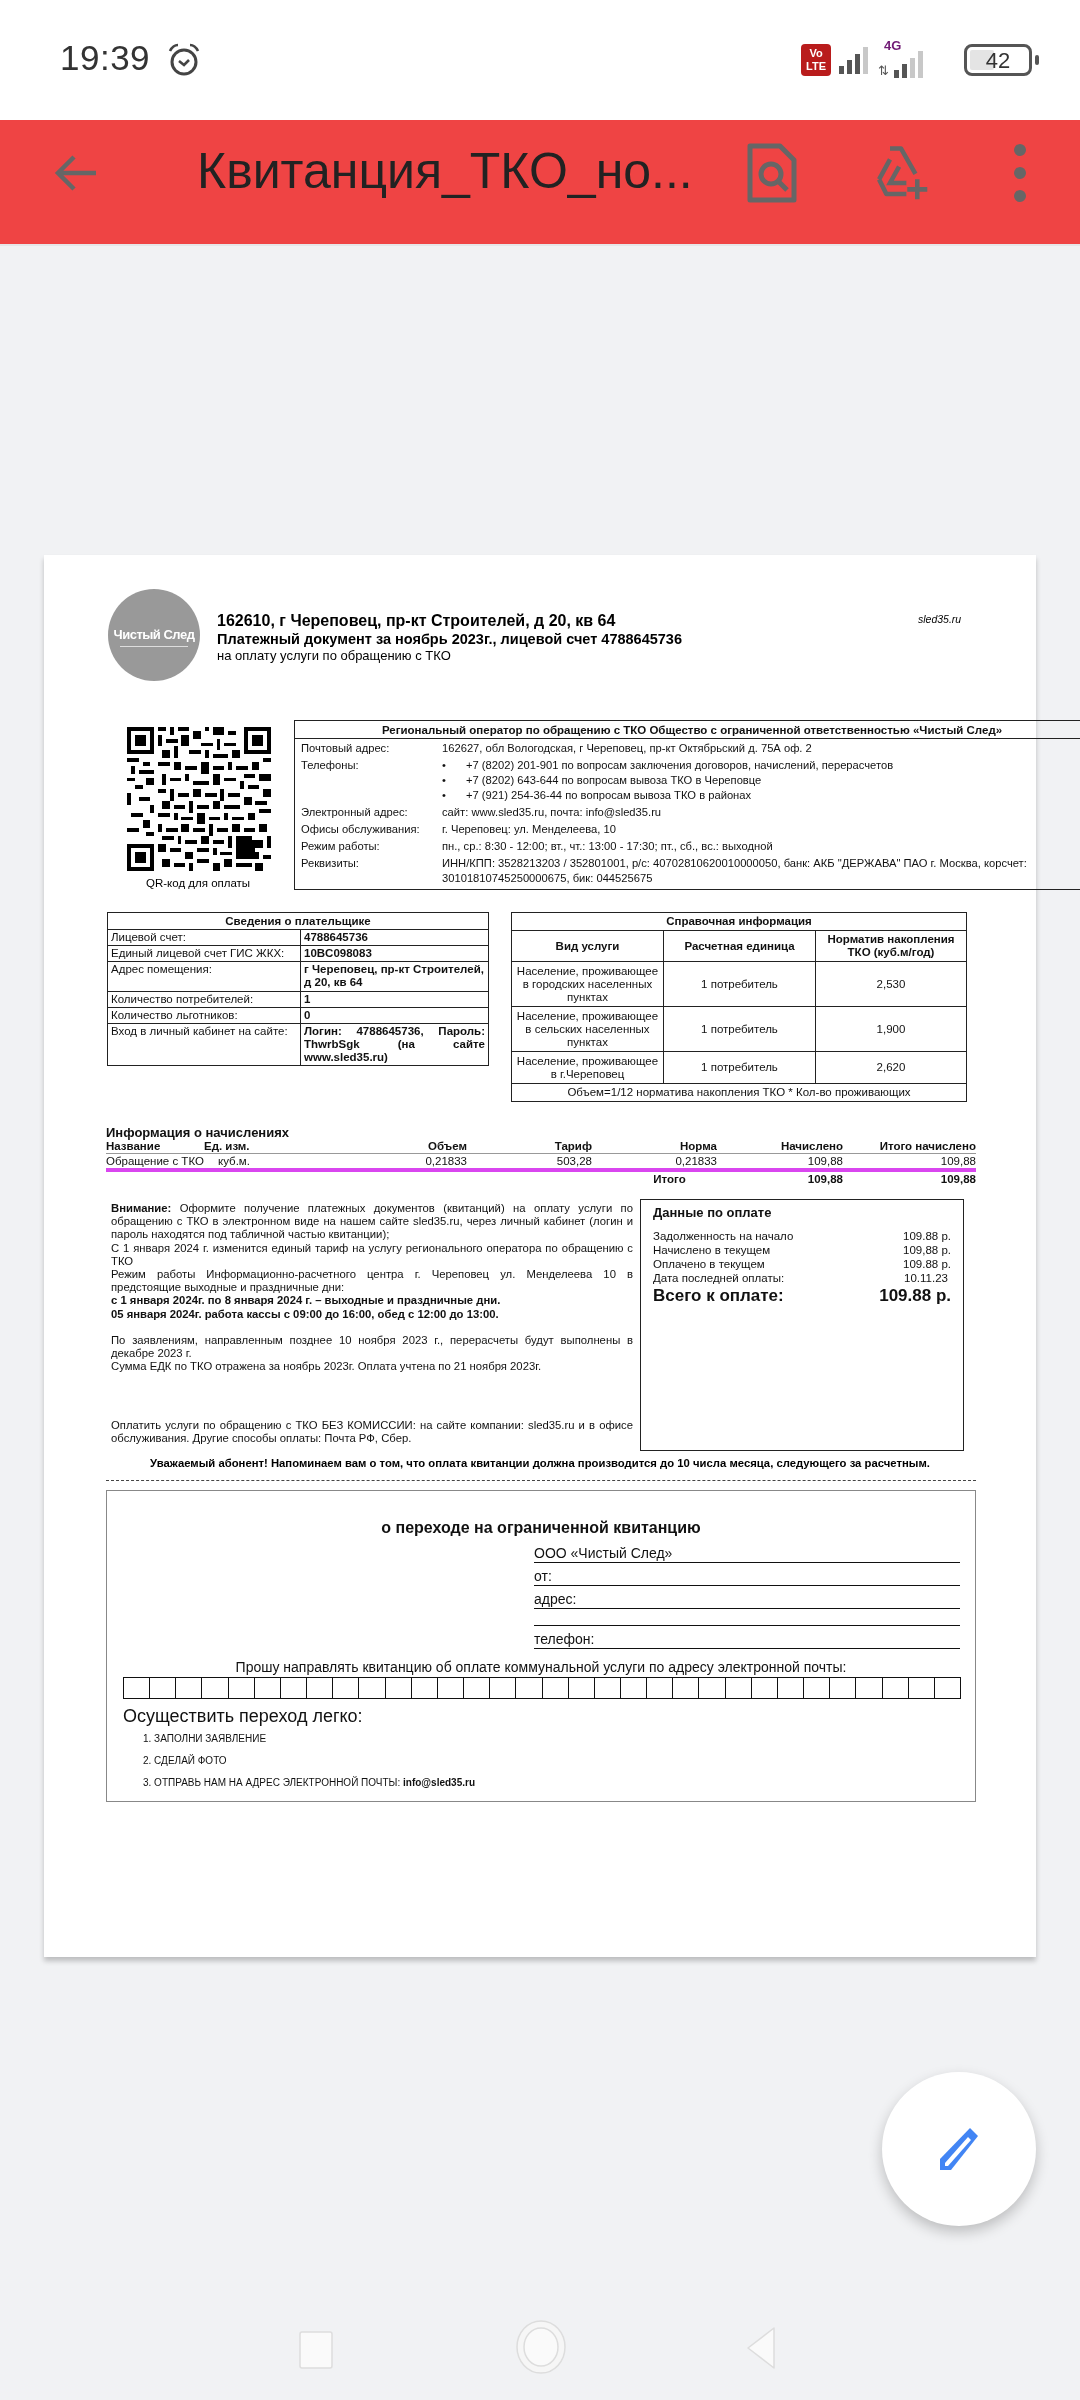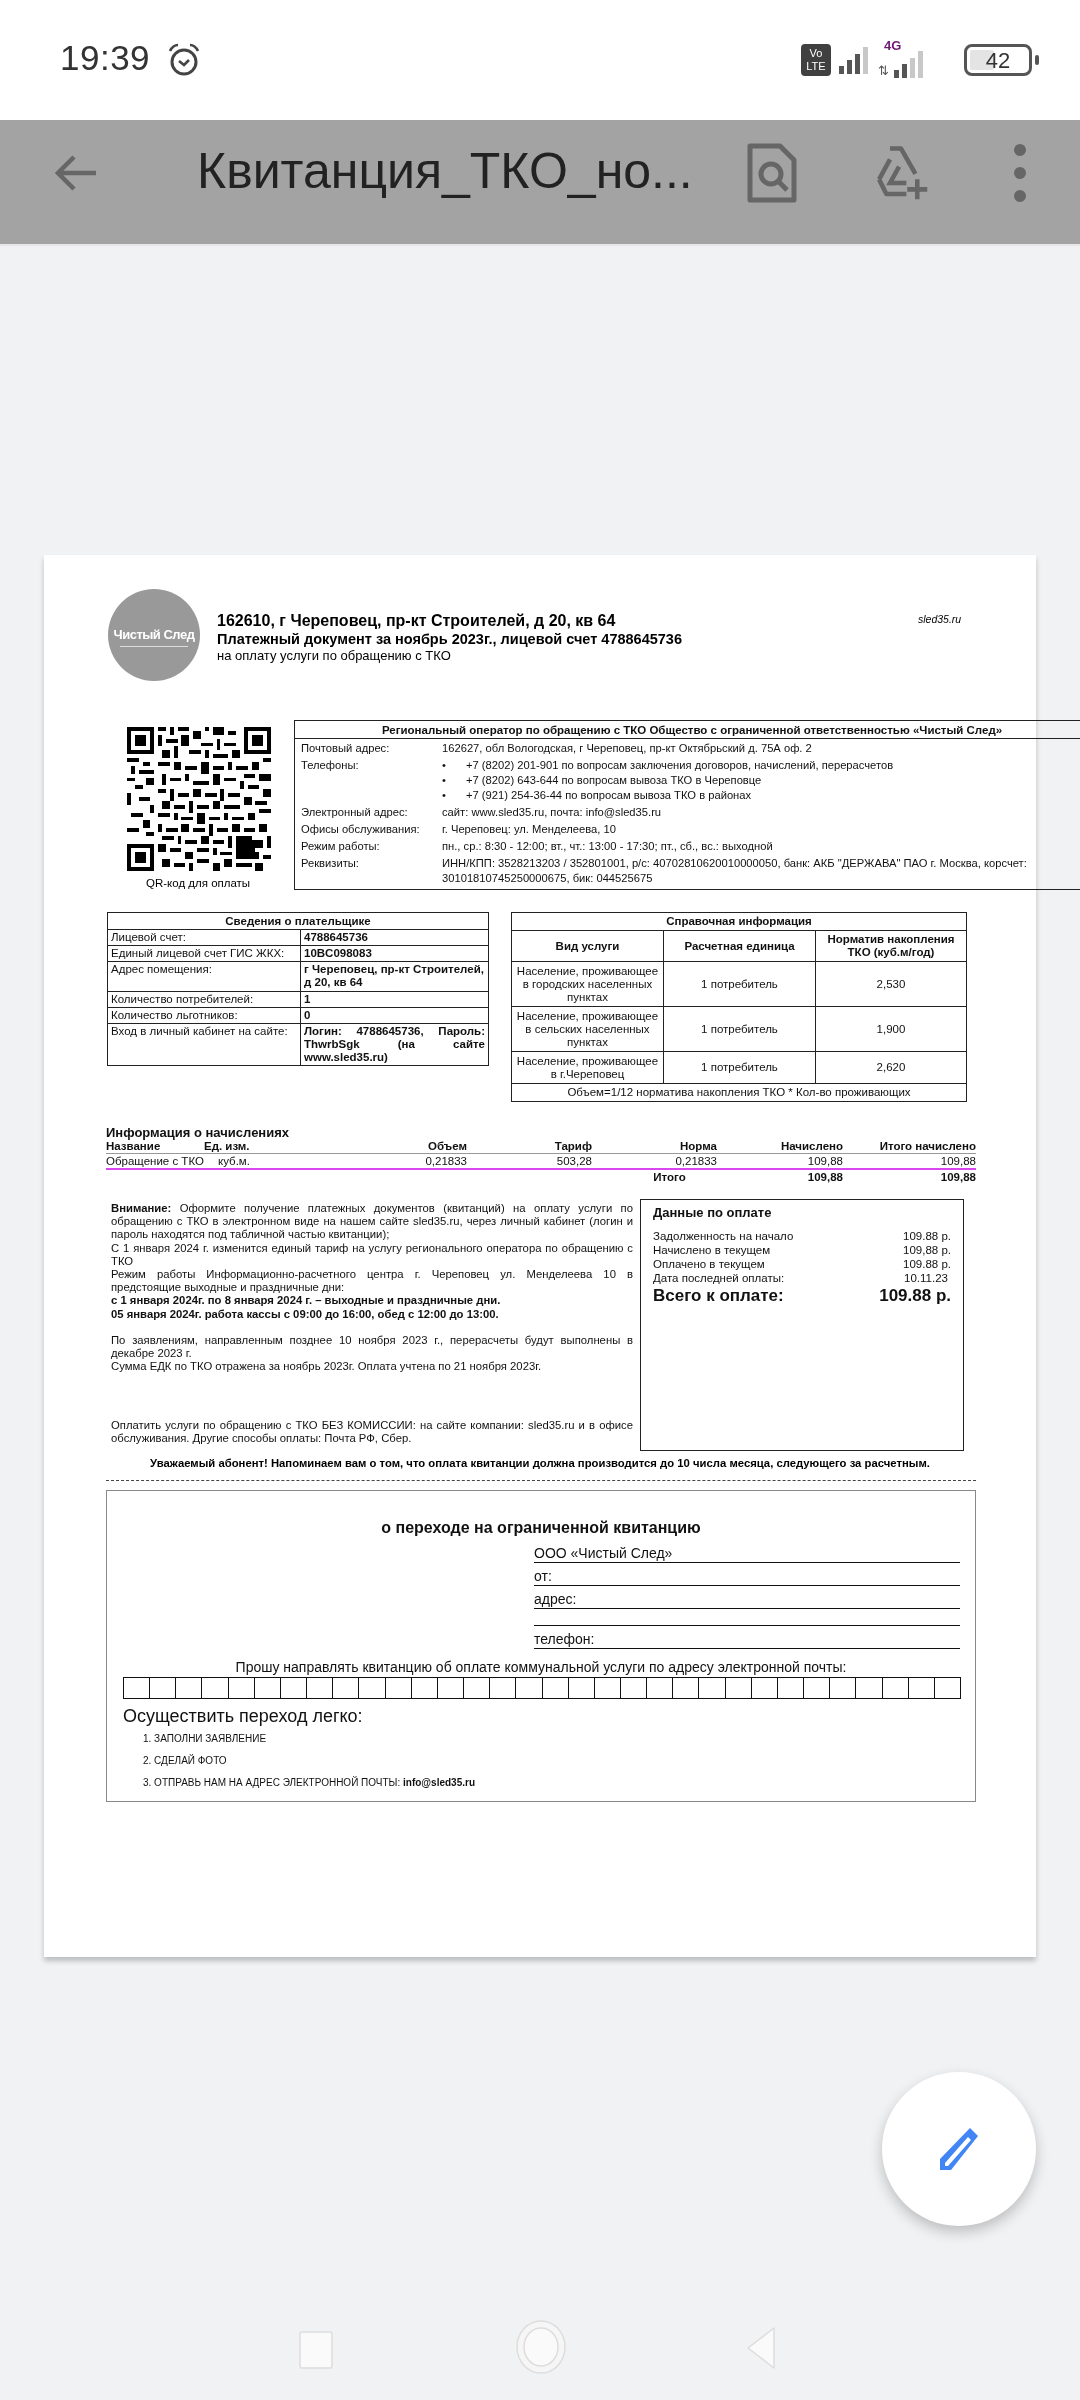--- a/index.html
+++ b/index.html
@@ -4,35 +4,35 @@
 <style>
   * { box-sizing: border-box; margin: 0; padding: 0; }
   html, body { width: 1080px; height: 2400px; overflow: hidden; }
   body { background: #f1f2f4; font-family: "Liberation Sans", sans-serif; position: relative; color: #111; }
 
   
   .statusbar { position: absolute; left: 0; top: 0; width: 1080px; height: 120px; background: #fff; }
   .sb-time { position: absolute; left: 60px; top: 38px; font-size: 35px; color: #333; letter-spacing: 0.5px; }
   .sb-alarm { position: absolute; left: 166px; top: 42px; width: 36px; height: 36px; }
   .sb-right { position: absolute; right: 48px; top: 42px; height: 36px; display: flex; align-items: center; gap: 8px; }
-  .volte { width: 30px; height: 32px; background: #404040; border-radius: 4px; color: #fff; font-size: 11px; font-weight: normal; text-align: center; line-height: 13px; padding-top: 3px; }
+  .volte { width: 30px; height: 32px; background: #b91c1c; border-radius: 4px; color: #fff; font-size: 11px; font-weight: bold; text-align: center; line-height: 13px; padding-top: 3px; }
   .sig { display: flex; align-items: flex-end; gap: 3px; height: 28px; }
   .sig span { width: 5px; background: #555; display: block; }
   .sig span.dim { background: #c8c8c8; }
   .lte4g { position: relative; width: 70px; height: 36px; }
   .lte4g .t { position: absolute; left: 8px; top: -4px; font-size: 13px; font-weight: bold; color: #701a75; }
   .lte4g .arr { position: absolute; left: 2px; bottom: 0; font-size: 13px; color: #555; }
   .lte4g .sig { position: absolute; left: 18px; bottom: 0; }
   .battery { position: relative; width: 68px; height: 32px; border: 3.5px solid #555; border-radius: 8px; margin-left: 10px; }
   .battery .fill { position: absolute; left: 3px; top: 3px; bottom: 3px; width: 24px; background: #e4e4e4; border-radius: 2px; }
   .battery .num { position: absolute; left: 0; right: 0; top: 1px; text-align: center; font-size: 22px; color: #333; }
   .battery .nub { position: absolute; right: -10px; top: 8px; width: 4px; height: 10px; background: #555; border-radius: 2px; }
 
   
-  .appbar { position: absolute; left: 0; top: 120px; width: 1080px; height: 126px; background: #a3a3a3; border-bottom: 2px solid #e6e6e8; }
+  .appbar { position: absolute; left: 0; top: 120px; width: 1080px; height: 126px; background: #ef4444; border-bottom: 2px solid #e6e6e8; }
   .ab-back { position: absolute; left: 50px; top: 26px; width: 54px; height: 54px; }
   .ab-title { position: absolute; left: 197px; top: 22px; font-size: 50px; color: #222; white-space: nowrap; }
   .ab-icon { position: absolute; top: 20px; width: 60px; height: 66px; }
 
   
   .page { position: absolute; left: 44px; top: 555px; width: 992px; height: 1402px; background: #fff; box-shadow: 0 4px 5px rgba(0,0,0,0.22); }
   .doc { position: absolute; font-family: "Liberation Sans", sans-serif; color: #000; }
   .logo { position: absolute; left: 64px; top: 34px; width: 92px; height: 92px; border-radius: 50%; background: #999; color: #fff; font-size: 13px; font-weight: bold; text-align: center; line-height: 92px; letter-spacing: -0.5px; }
   .logo::after { content: ""; position: absolute; left: 12px; right: 12px; top: 57px; height: 1px; background: #ddd; }
   .hdr1 { left: 173px; top: 57px; font-size: 16px; font-weight: bold; }
@@ -65,21 +65,21 @@
   .ref .c2 { width: 152px; }
   .ref td { height: 45px; }
   .ref td.foot { height: 18px; }
   .ref tr.r3 td { height: 32px; }
 
   .charges { position: absolute; left: 62px; top: 570px; width: 870px; font-size: 11.5px; }
   .charges .ttl { font-weight: bold; font-size: 13px; }
   .charges table { width: 870px; }
   .charges th { font-weight: bold; text-align: right; padding: 0; border-bottom: 1px solid #999; line-height: 13px; }
   .charges td { text-align: right; padding: 0; line-height: 14px; }
-  .charges tr.line td { border-bottom: 2px solid #d946ef; }
+  .charges tr.line td { border-bottom: 4px solid #d946ef; }
   .charges .l { text-align: left; }
   .charges tr.tot td { font-weight: bold; }
 
   .notice { position: absolute; left: 67px; top: 647px; width: 522px; font-size: 11.3px; line-height: 13.2px; text-align: justify; }
   .notice p { margin: 0; }
   .notice .b { font-weight: bold; }
   .notice .gap { height: 13px; }
   .notice2 { position: absolute; left: 67px; top: 864px; width: 522px; font-size: 11.3px; line-height: 13.2px; text-align: justify; }
 
   .paybox { position: absolute; left: 596px; top: 644px; width: 324px; height: 252px; border: 1.5px solid #222; padding: 5px 12px; }

